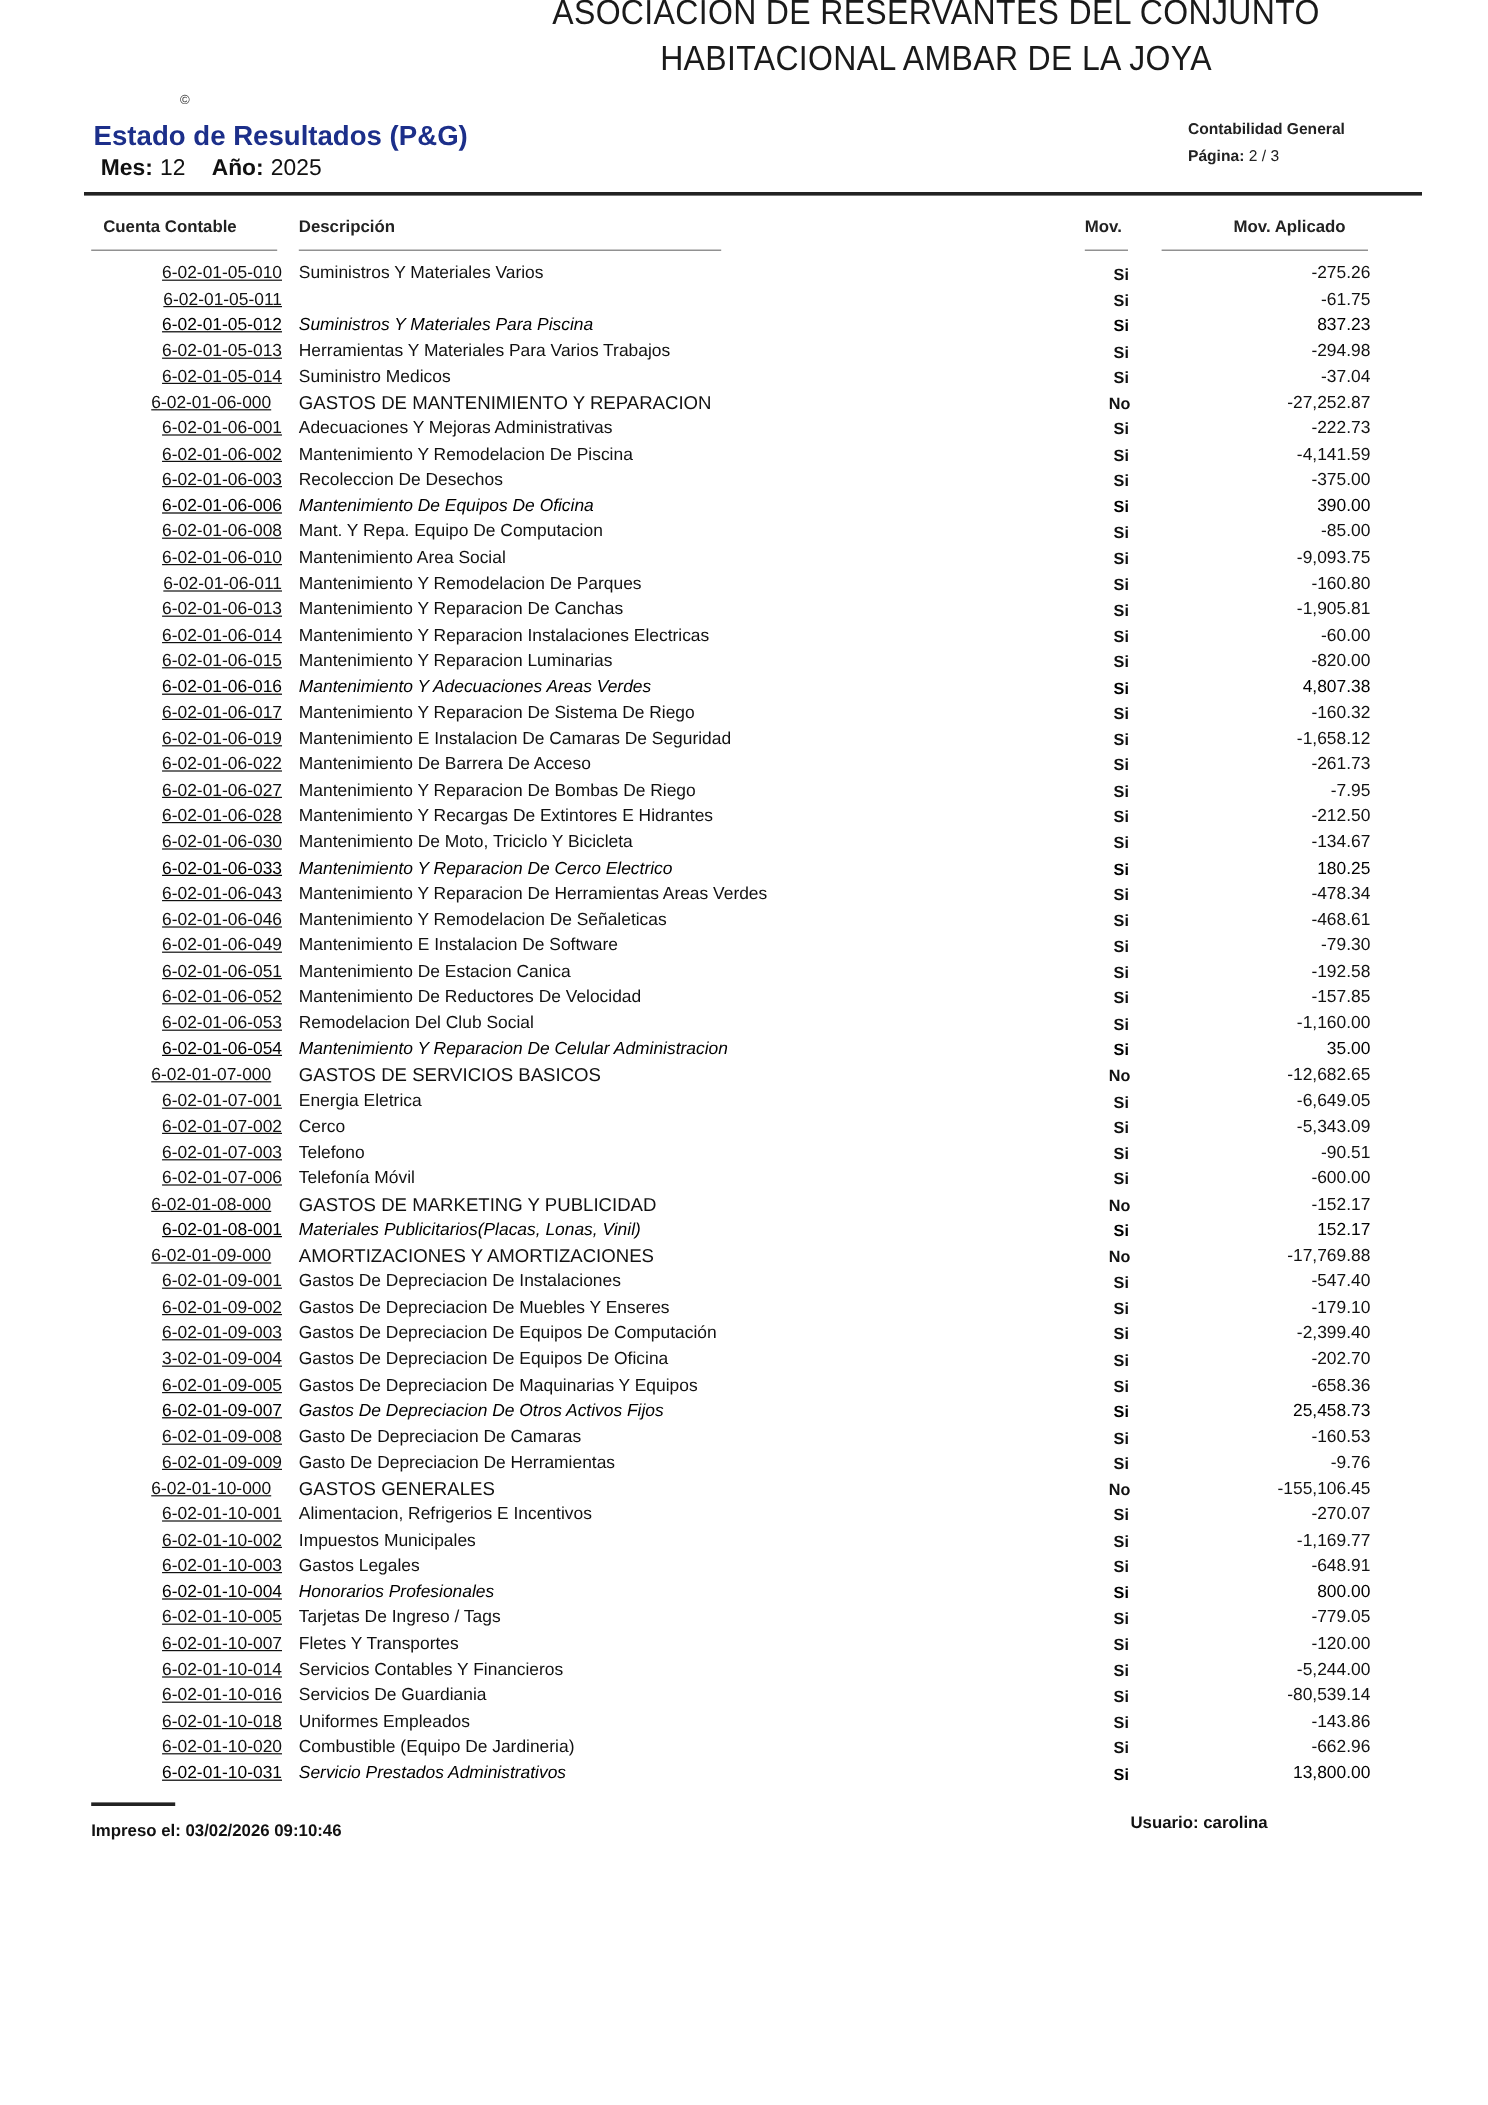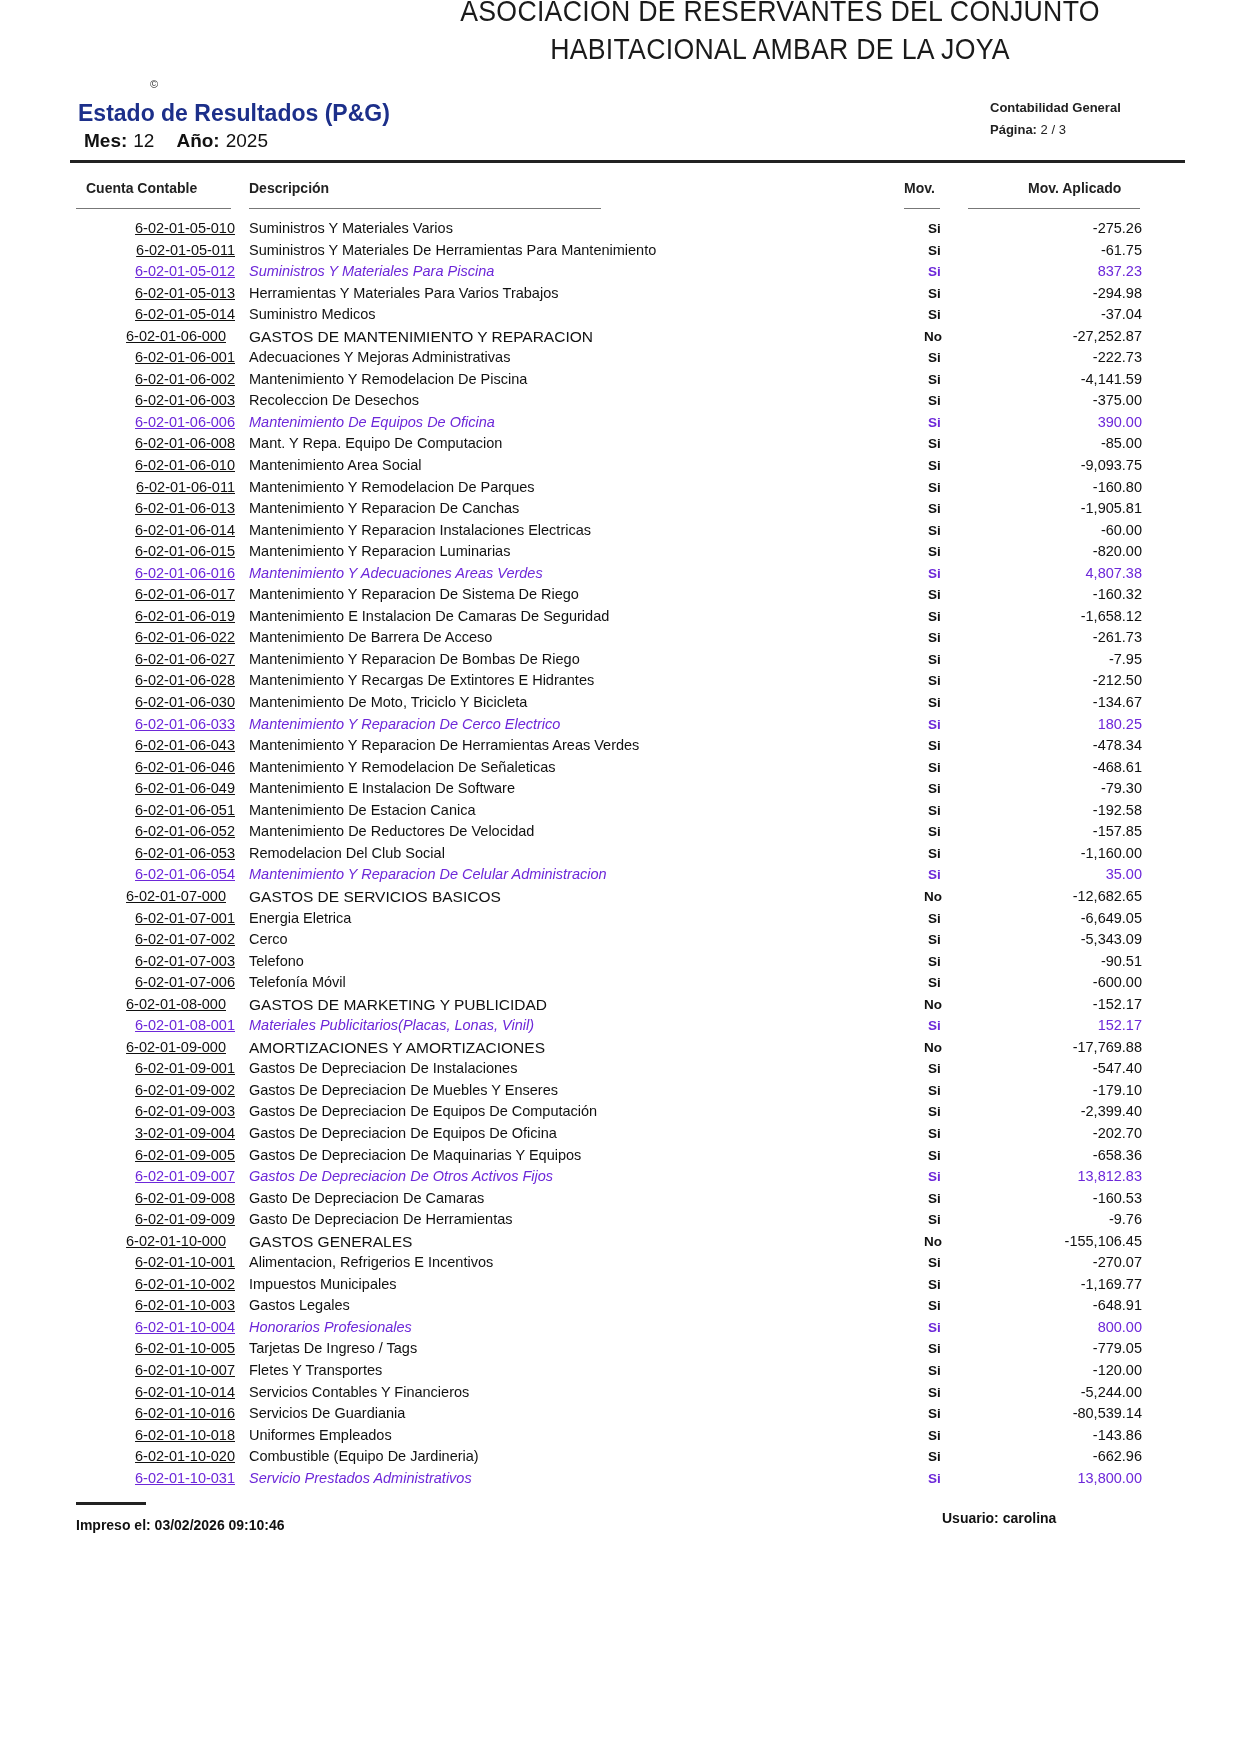--- a/index.html
+++ b/index.html
@@ -26,21 +26,21 @@
     .hdr { position: absolute; top: 180px; font-size: 14px; font-weight: bold; color: #222; }
     .hdr-under { position: absolute; top: 208px; height: 1px; background: #777; }
     .rows { position: absolute; left: 0; top: 218px; width: 1240px; }
     .row { position: relative; height: 21.55px; font-size: 14.5px; line-height: 21.55px; white-space: nowrap; }
     .row .code { position: absolute; right: 1005px; text-align: right; text-decoration: underline; }
     .row.group .code { right: 1014px; }
     .row .desc { position: absolute; left: 249px; }
     .row .mov { position: absolute; left: 928px; width: 26px; text-align: left; font-weight: bold; font-size: 13.5px; }
     .row.group .mov { left: 924px; }
     .row .amt { position: absolute; right: 98px; text-align: right; }
-    .row.faded { color: #6d28d9; filter: blur(0.3px); }
+    .row.faded { color: #000000; filter: blur(0.3px); }
     .row.faded .desc { font-style: italic; }
     .row.group .desc { font-size: 15.5px; }
     .foot-rule { position: absolute; left: 76px; top: 1502px; width: 70px; height: 3px; background: #222; }
     .printed { position: absolute; left: 76px; top: 1517px; font-size: 14px; font-weight: bold; color: #111; }
     .user { position: absolute; left: 942px; top: 1510px; font-size: 14px; font-weight: bold; color: #111; }
     .watermark { position: absolute; left: 550px; top: 912px; font-size: 18px; color: #eeeeee; letter-spacing: 1px; }
   </style>
 </head>
 <body>
 
@@ -76,21 +76,20 @@
 
   <div class="rows" id="rows">
       <div class="row detail">
         <span class="code">6-02-01-05-010</span>
         <span class="desc">Suministros Y Materiales Varios</span>
         <span class="mov">Si</span>
         <span class="amt">-275.26</span>
       </div>
       <div class="row detail">
         <span class="code">6-02-01-05-011</span>
-        <span class="desc">Suministros Y Materiales De Herramientas Para Mantenimiento</span>
         <span class="mov">Si</span>
         <span class="amt">-61.75</span>
       </div>
       <div class="row faded">
         <span class="code">6-02-01-05-012</span>
         <span class="desc">Suministros Y Materiales Para Piscina</span>
         <span class="mov">Si</span>
         <span class="amt">837.23</span>
       </div>
       <div class="row detail">
@@ -336,21 +335,21 @@
       <div class="row detail">
         <span class="code">6-02-01-09-005</span>
         <span class="desc">Gastos De Depreciacion De Maquinarias Y Equipos</span>
         <span class="mov">Si</span>
         <span class="amt">-658.36</span>
       </div>
       <div class="row faded">
         <span class="code">6-02-01-09-007</span>
         <span class="desc">Gastos De Depreciacion De Otros Activos Fijos</span>
         <span class="mov">Si</span>
-        <span class="amt">13,812.83</span>
+        <span class="amt">25,458.73</span>
       </div>
       <div class="row detail">
         <span class="code">6-02-01-09-008</span>
         <span class="desc">Gasto De Depreciacion De Camaras</span>
         <span class="mov">Si</span>
         <span class="amt">-160.53</span>
       </div>
       <div class="row detail">
         <span class="code">6-02-01-09-009</span>
         <span class="desc">Gasto De Depreciacion De Herramientas</span>

